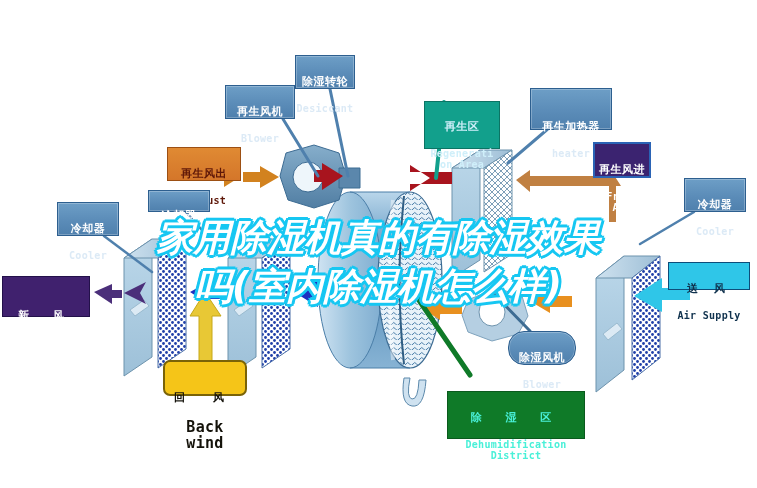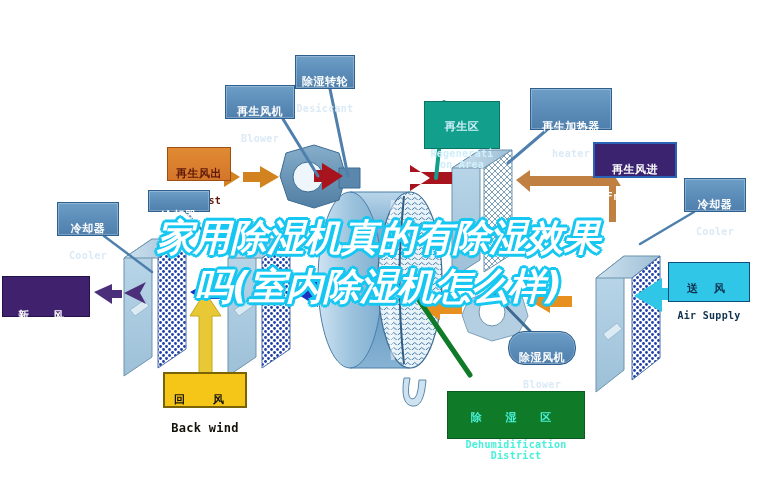--- a/index.html
+++ b/index.html
@@ -38,21 +38,21 @@
   .b-cyan{background:#2fc6e8;border:1px solid #0d4d7a;}
   .b-cyan .cn{color:#10324e;font-size:11px;letter-spacing:6px;}
   .b-cyan .en{color:#10324e;font-size:10px;}
 
   .b-green{background:#0f7a28;border:1px solid #0a5a1d;}
   .b-green .cn{color:#49f0d8;font-size:11px;letter-spacing:10px;}
   .b-green .en{color:#49f0d8;font-size:10px;}
 
   .b-yellow{background:#f5c518;border:2px solid #7a6307;}
   .b-yellow .cn{color:#14120a;font-size:11px;letter-spacing:12px;}
-  .b-yellow .en{color:#14120a;font-size:12px;}
+  .b-yellow .en{color:#14120a;font-size:15px;}
 
   .b-violet{background:#40216e;border:1px solid #23114a;}
   .b-violet .cn{color:#ffffff;font-size:11px;letter-spacing:10px;}
   .b-violet .en{color:#ffffff;font-size:10px;}
 
   
   #overlay-title{position:absolute;left:0;top:214px;width:757px;text-align:center;
      font-family:"DejaVu Sans","Liberation Sans",sans-serif;
      font-weight:700;font-style:italic;font-size:37px;line-height:1.32;
      color:#ffffff;letter-spacing:0px;
@@ -234,26 +234,26 @@
     <span class="cn">再生区</span>
     <span class="en">Regenerati
 on Area</span>
   </div>
 
   <div class="lbl b-blue" style="left:530px;top:88px;width:82px;height:42px;padding-top:15px;">
     <span class="cn">再生加热器</span>
     <span class="en">heater</span>
   </div>
 
-  <div class="lbl b-orange" style="left:167px;top:147px;width:64px;height:34px;padding-top:3px;">
+  <div class="lbl b-orange" style="left:167px;top:147px;width:74px;height:34px;padding-top:3px;">
     <span class="cn">再生风出</span>
     <span class="en">Exhaust</span>
   </div>
 
-  <div class="lbl b-purple" style="left:593px;top:142px;width:84px;height:36px;padding-top:3px;">
+  <div class="lbl b-purple" style="left:593px;top:142px;width:58px;height:36px;padding-top:3px;">
     <span class="cn">再生风进</span>
     <span class="en">Fresh Air</span>
   </div>
 
   <div class="lbl b-blue" style="left:684px;top:178px;width:62px;height:34px;padding-top:3px;">
     <span class="cn">冷却器</span>
     <span class="en">Cooler</span>
   </div>
 
   <div class="lbl b-blue" style="left:57px;top:202px;width:62px;height:34px;padding-top:3px;">
@@ -263,31 +263,31 @@
 
   <div class="lbl b-blue" style="left:148px;top:190px;width:62px;height:22px;padding-top:2px;">
     <span class="cn">冷却器</span>
   </div>
 
   <div class="lbl b-violet" style="left:2px;top:276px;width:88px;height:41px;padding-top:16px;">
     <span class="cn">新    风</span>
     <span class="en">Fresh Air</span>
   </div>
 
-  <div class="lbl b-cyan" style="left:668px;top:262px;width:82px;height:40px;padding-top:3px;">
+  <div class="lbl b-cyan" style="left:668px;top:262px;width:82px;height:28px;padding-top:3px;">
     <span class="cn">送  风</span>
     <span class="en">Air Supply</span>
   </div>
 
   <div class="lbl b-blue" style="left:508px;top:331px;width:68px;height:34px;padding-top:3px;border-radius:16px;">
     <span class="cn">除湿风机</span>
     <span class="en">Blower</span>
   </div>
 
-  <div class="lbl b-yellow" style="left:163px;top:372px;width:84px;height:36px;padding-top:3px;">
+  <div class="lbl b-yellow" style="left:163px;top:360px;width:84px;height:36px;padding-top:13px;border-radius:7px;">
     <span class="cn">回    风</span>
     <span class="en">Back wind</span>
   </div>
 
   <div class="lbl b-green" style="left:447px;top:391px;width:138px;height:48px;padding-top:3px;">
     <span class="cn">除   湿   区</span>
     <span class="en">Dehumidification
 District</span>
   </div>
 

